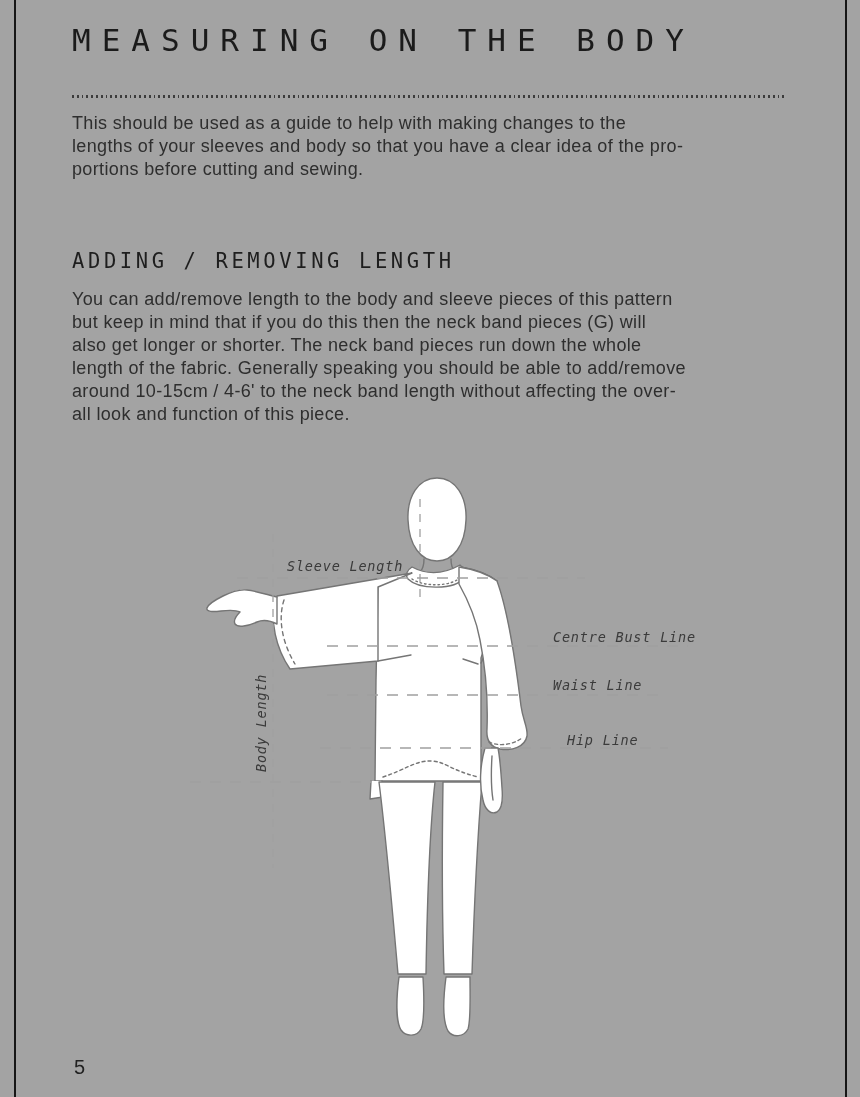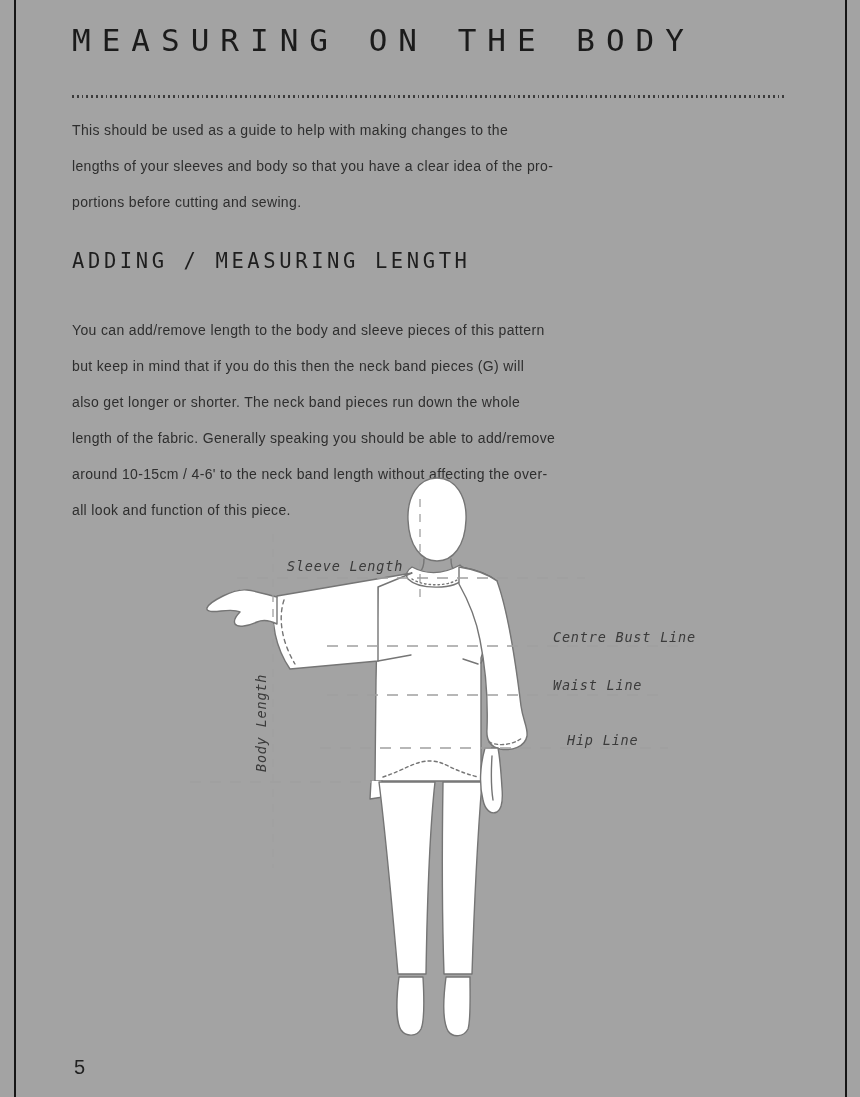--- a/index.html
+++ b/index.html
@@ -19,31 +19,31 @@
     font-family:"DejaVu Sans Mono", monospace;
     font-size:31px;font-weight:500;letter-spacing:11px;
     color:#1b1b1b;white-space:nowrap;
   }
   .dotted-rule{
     position:absolute;left:72px;top:95px;width:714px;height:3px;
     background:repeating-linear-gradient(90deg,#3c3c3c 0 1.8px,transparent 1.8px 4.8px);
   }
   .para{
     position:absolute;left:72px;width:730px;
-    font-size:14px;line-height:36px;letter-spacing:0.35px;
+    font-size:18px;line-height:23px;letter-spacing:0.35px;
     white-space:pre-line;color:#2e2e2e;
   }
   .intro{top:112px;}
   .section-heading{
     position:absolute;left:72px;top:249px;
     font-family:"DejaVu Sans Mono", monospace;
     font-size:20.5px;font-weight:500;letter-spacing:3.6px;
     color:#1e1e1e;white-space:nowrap;
   }
-  .section-body{top:312px;}
+  .section-body{top:288px;}
   .figure{position:absolute;left:0;top:460px;width:860px;height:600px;}
   .fig-label{
     font-family:"DejaVu Sans Mono", monospace;
     font-style:italic;font-size:13.5px;letter-spacing:0.8px;
     fill:#3b3b3b;stroke:none;
   }
   .footer-page{
     position:absolute;left:74px;top:1056px;
     font-size:20px;color:#222;
   }
@@ -63,21 +63,21 @@
   <div class="edge right"></div>
 
   <div class="doc-title">MEASURING ON THE BODY</div>
 
   <div class="dotted-rule"></div>
 
   <div class="para intro">This should be used as a guide to help with making changes to the
 lengths of your sleeves and body so that you have a clear idea of the pro-
 portions before cutting and sewing.</div>
 
-  <div class="section-heading">ADDING / MEASURING LENGTH</div>
+  <div class="section-heading">ADDING / REMOVING LENGTH</div>
 
   <div class="para section-body">You can add/remove length to the body and sleeve pieces of this pattern
 but keep in mind that if you do this then the neck band pieces (G) will
 also get longer or shorter. The neck band pieces run down the whole
 length of the fabric. Generally speaking you should be able to add/remove
 around 10-15cm / 4-6' to the neck band length without affecting the over-
 all look and function of this piece.</div>
 
   <svg class="figure" viewBox="0 460 860 600" width="860" height="600" xmlns="http://www.w3.org/2000/svg">
 

